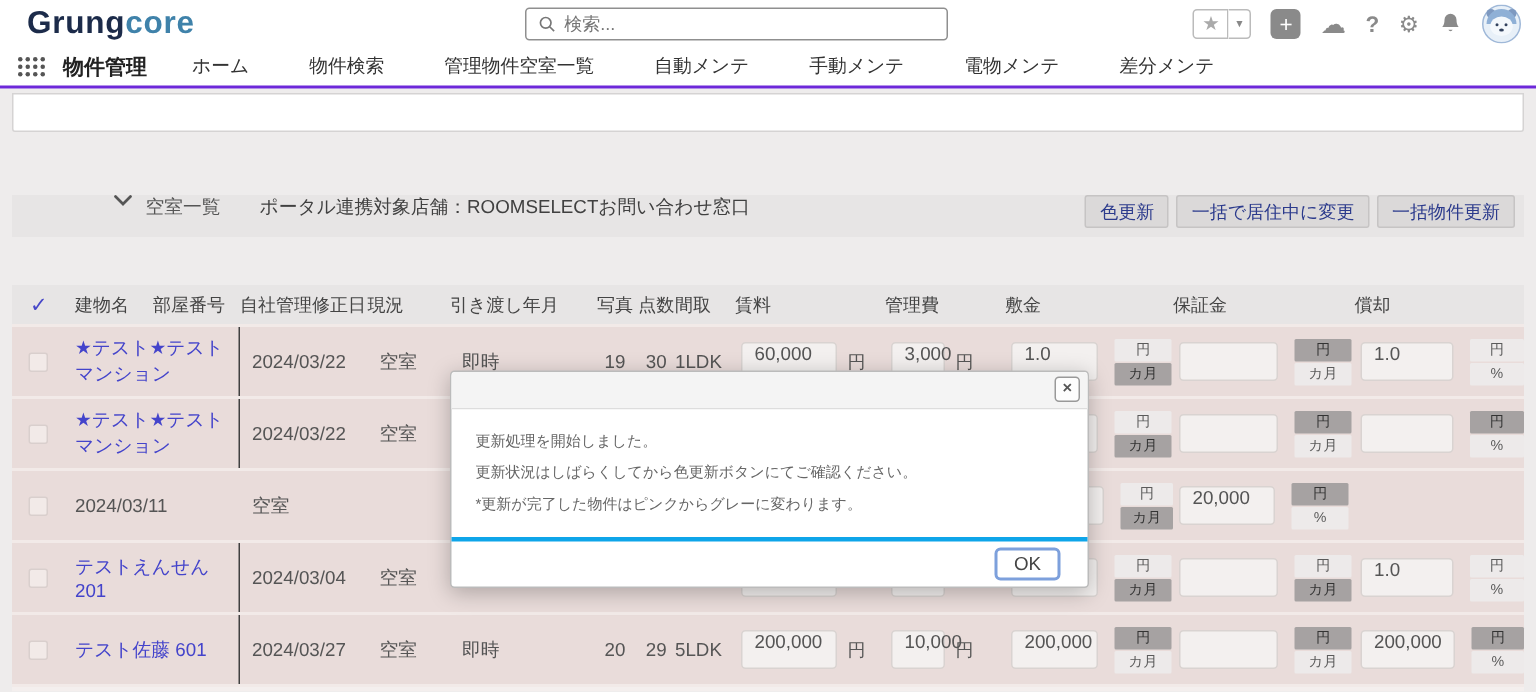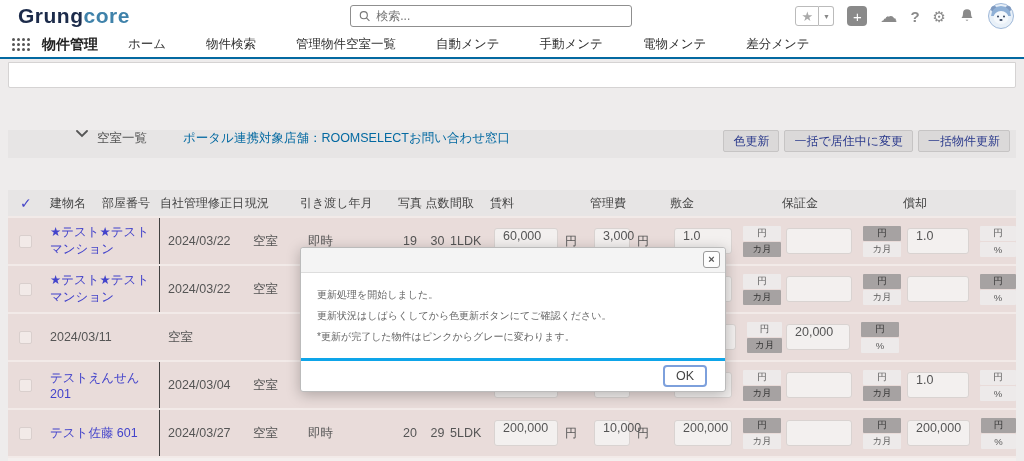--- a/index.html
+++ b/index.html
@@ -19,35 +19,35 @@
   .starbtn { display:flex; }
   .starbtn .seg { border:1px solid #bbb; background:#fff; height:20px; display:flex; align-items:center; justify-content:center; }
   .starbtn .seg.s1 { width:24px; border-radius:3px 0 0 3px; color:#aaa; font-size:13px; }
   .starbtn .seg.s2 { width:15px; border-left:none; border-radius:0 3px 3px 0; color:#888; font-size:7px; }
   .plusbtn { width:20px; height:20px; background:#8a8a8a; border-radius:4px; color:#fff; font-size:15px;
     display:flex; align-items:center; justify-content:center; line-height:1; }
   .gicon { color:#8a8a8a; font-size:17px; line-height:1; }
   .qicon { color:#8a8a8a; font-size:15px; font-weight:bold; }
 
   
-  .navbar { height:27px; background:#fff; border-bottom:2px solid #0369a1; display:flex; align-items:center; padding:0 0 0 12px; }
+  .navbar { height:27px; background:#fff; border-bottom:2px solid #6d28d9; display:flex; align-items:center; padding:0 0 0 12px; }
   .waffle { display:grid; grid-template-columns:repeat(4,3px); grid-auto-rows:3px; gap:2px; margin-right:12px; }
   .waffle i { background:#555; border-radius:50%; }
   .apptitle { font-size:14px; font-weight:bold; color:#222; margin-right:30px; }
   .navlinks { display:flex; gap:40px; }
   .navlinks a { font-size:12.5px; color:#333; text-decoration:none; }
 
   
   .panel-sliver { margin:3px 8px 0; height:26px; background:#fff; border:1px solid #d5d3d3; border-radius:0 0 2px 2px; }
 
   
   .sectionbar { margin:42px 8px 0; height:28px; background:#e7e5e5; display:flex; align-items:flex-start; padding:0 6px 0 68px; }
   .chev { margin-right:9px; display:flex; }
   .sectitle { font-size:12.5px; color:#555; }
-  .seclink { font-size:12.5px; color:#0369a1; text-decoration:none; margin-left:36px; }
+  .seclink { font-size:12.5px; color:#404040; text-decoration:none; margin-left:26px; }
   .secbtns { margin-left:auto; display:flex; gap:5px; }
   .secbtns button { background:#dbd9d9; border:1px solid #c6c4c4; border-radius:2px; height:22px; padding:0 9px;
     font-size:12px; color:#2b3a8c; font-family:inherit; cursor:pointer; white-space:nowrap; }
 
   
   .tablewrap { margin:32px 8px 0; }
   .grid { display:grid; grid-template-columns:34px 118px 85px 55px 95px 30px 25px 40px 100px 80px 112px 121px 113px; align-items:center; }
   .thead { height:26px; background:#e7e5e5; font-size:12px; color:#444; }
   .thead .hc { display:flex; align-items:center; }
   .checkglyph { color:#4646c8; font-size:14px; font-weight:bold; margin-left:12px; }

